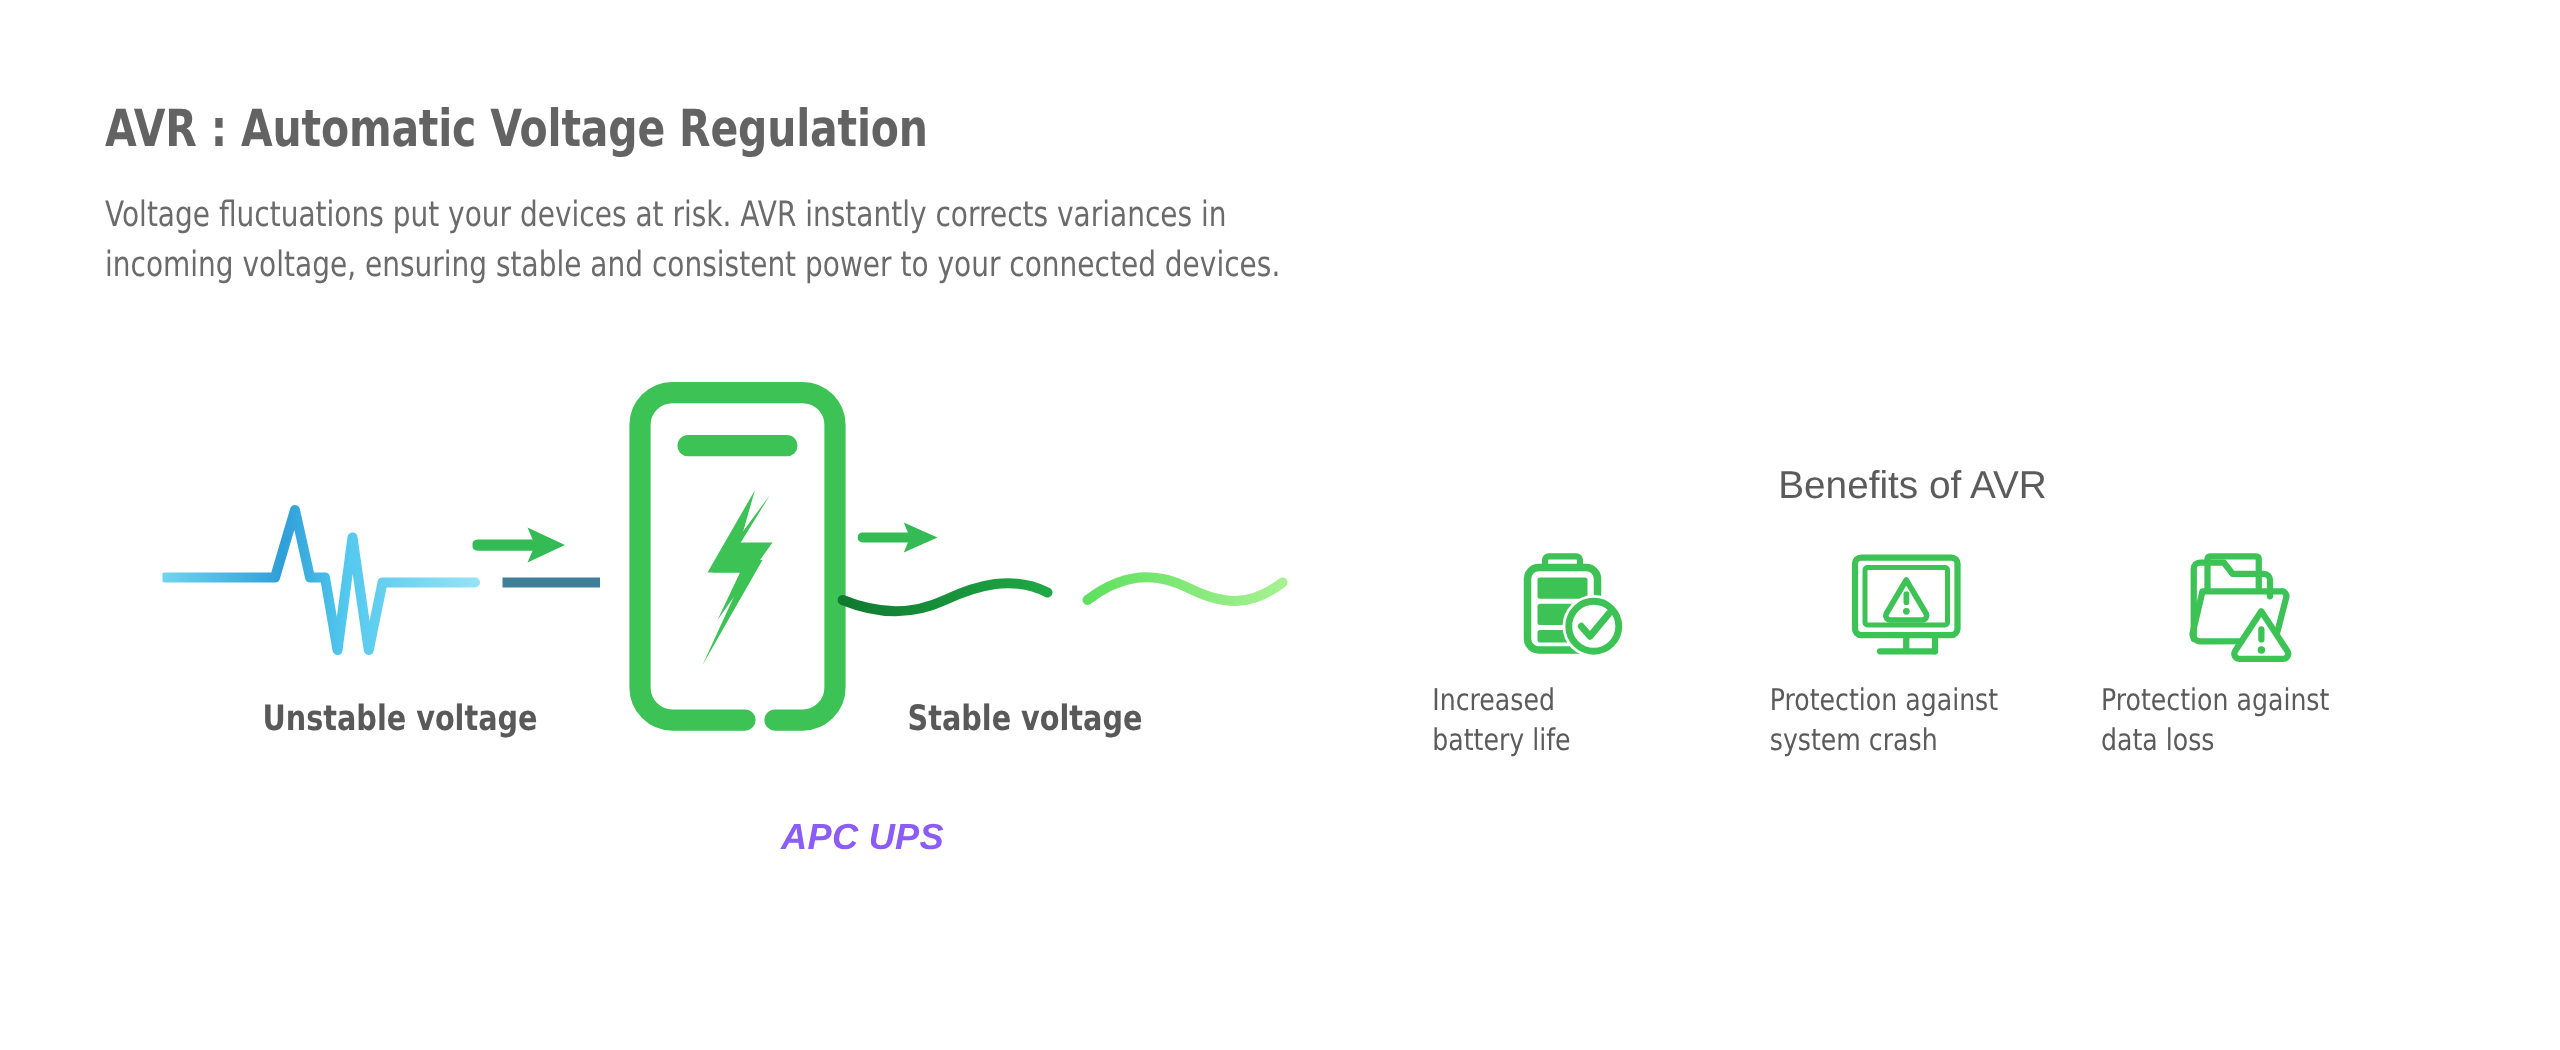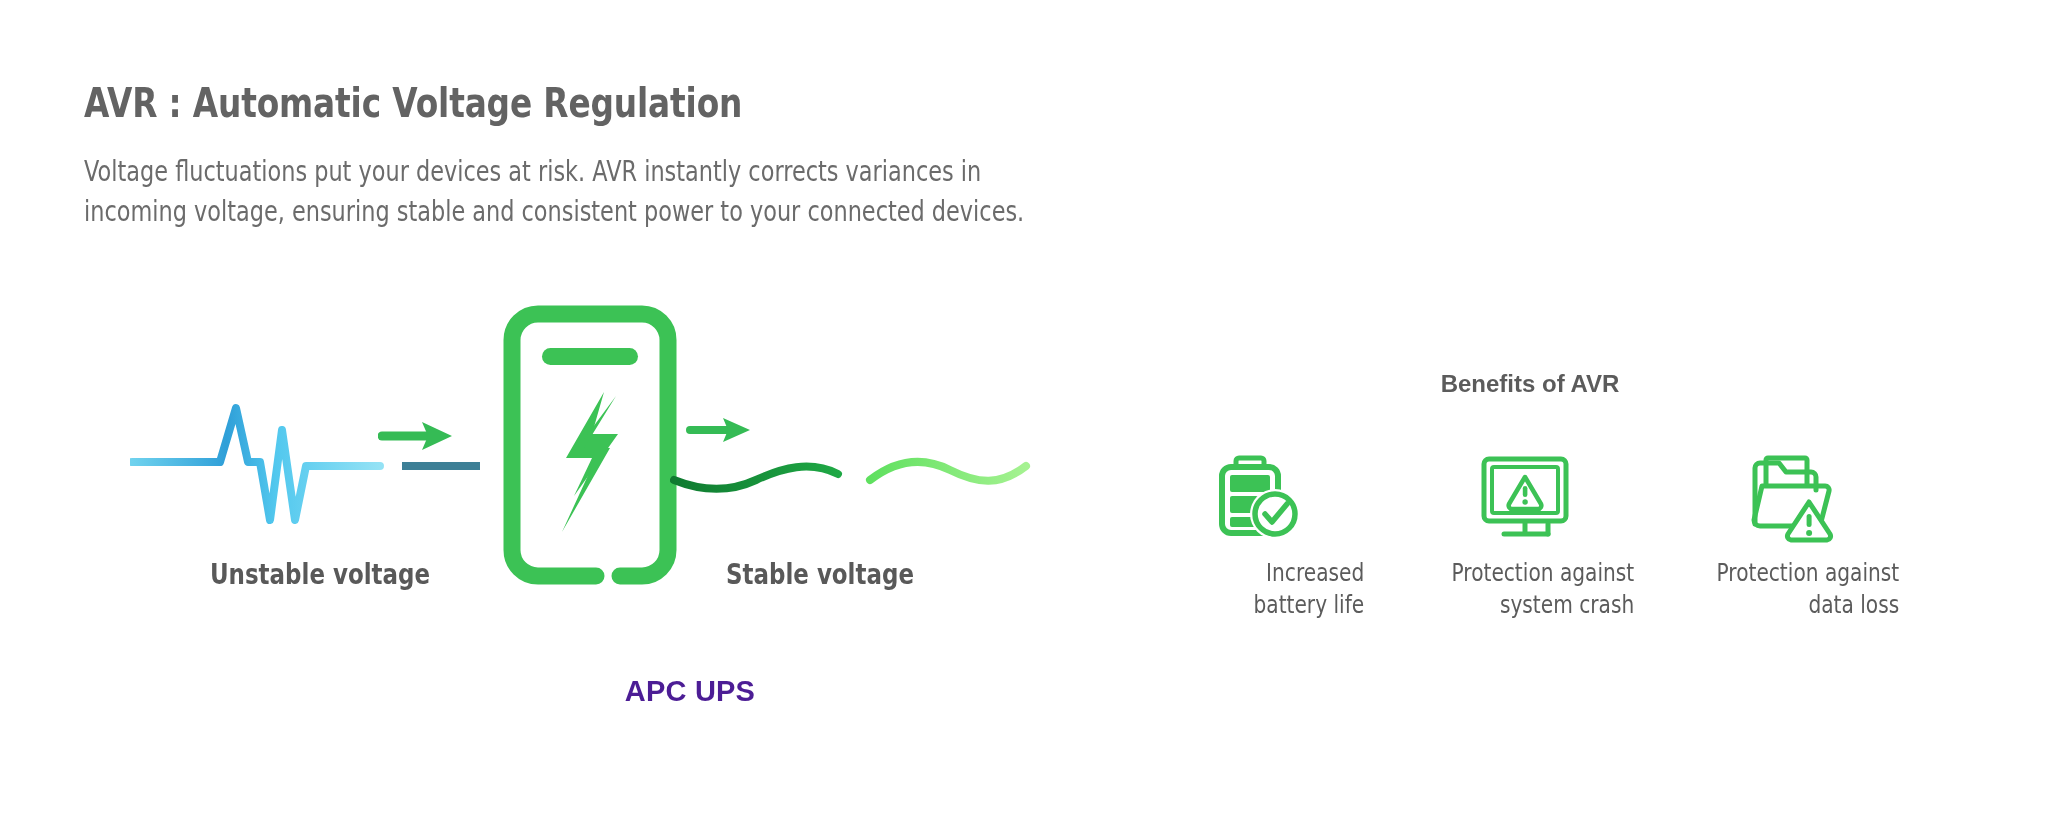--- a/index.html
+++ b/index.html
@@ -89,50 +89,51 @@
     font-size: 28px;
     font-weight: bold;
     color: #595959;
     transform: scaleX(0.82);
     transform-origin: center top;
     white-space: nowrap;
   }
   #ups-label {
     position: absolute;
     left: 420px;
-    top: 305px;
+    top: 284px;
     width: 240px;
     text-align: center;
     font-family: "Liberation Sans", sans-serif;
     font-size: 29px;
     font-weight: bold;
-    color: #4c1d95;
+    color: #8b5cf6;
     letter-spacing: 0.2px;
     white-space: nowrap;
+    font-style: italic;
   }
 
   
   #benefits-group { position: absolute; left: 1130px; top: 370px; width: 800px; height: 300px; }
   #benefits-title {
     position: absolute;
     left: 0;
     top: 0;
     width: 800px;
     text-align: center;
     font-family: "Liberation Sans", sans-serif;
-    font-size: 24px;
-    font-weight: bold;
+    font-size: 31px;
+    font-weight: normal;
     color: #5b5b5b;
     white-space: nowrap;
   }
   .benefit-item {
     position: absolute;
-    top: 73px;
+    top: 60px;
     width: 260px;
-    text-align: right;
+    text-align: left;
   }
   .benefit-icon {
     height: 105px;
     display: flex;
     align-items: center;
     justify-content: center;
   }
   .benefit-label {
     margin-top: 10px;
     font-family: "DejaVu Sans", sans-serif;

